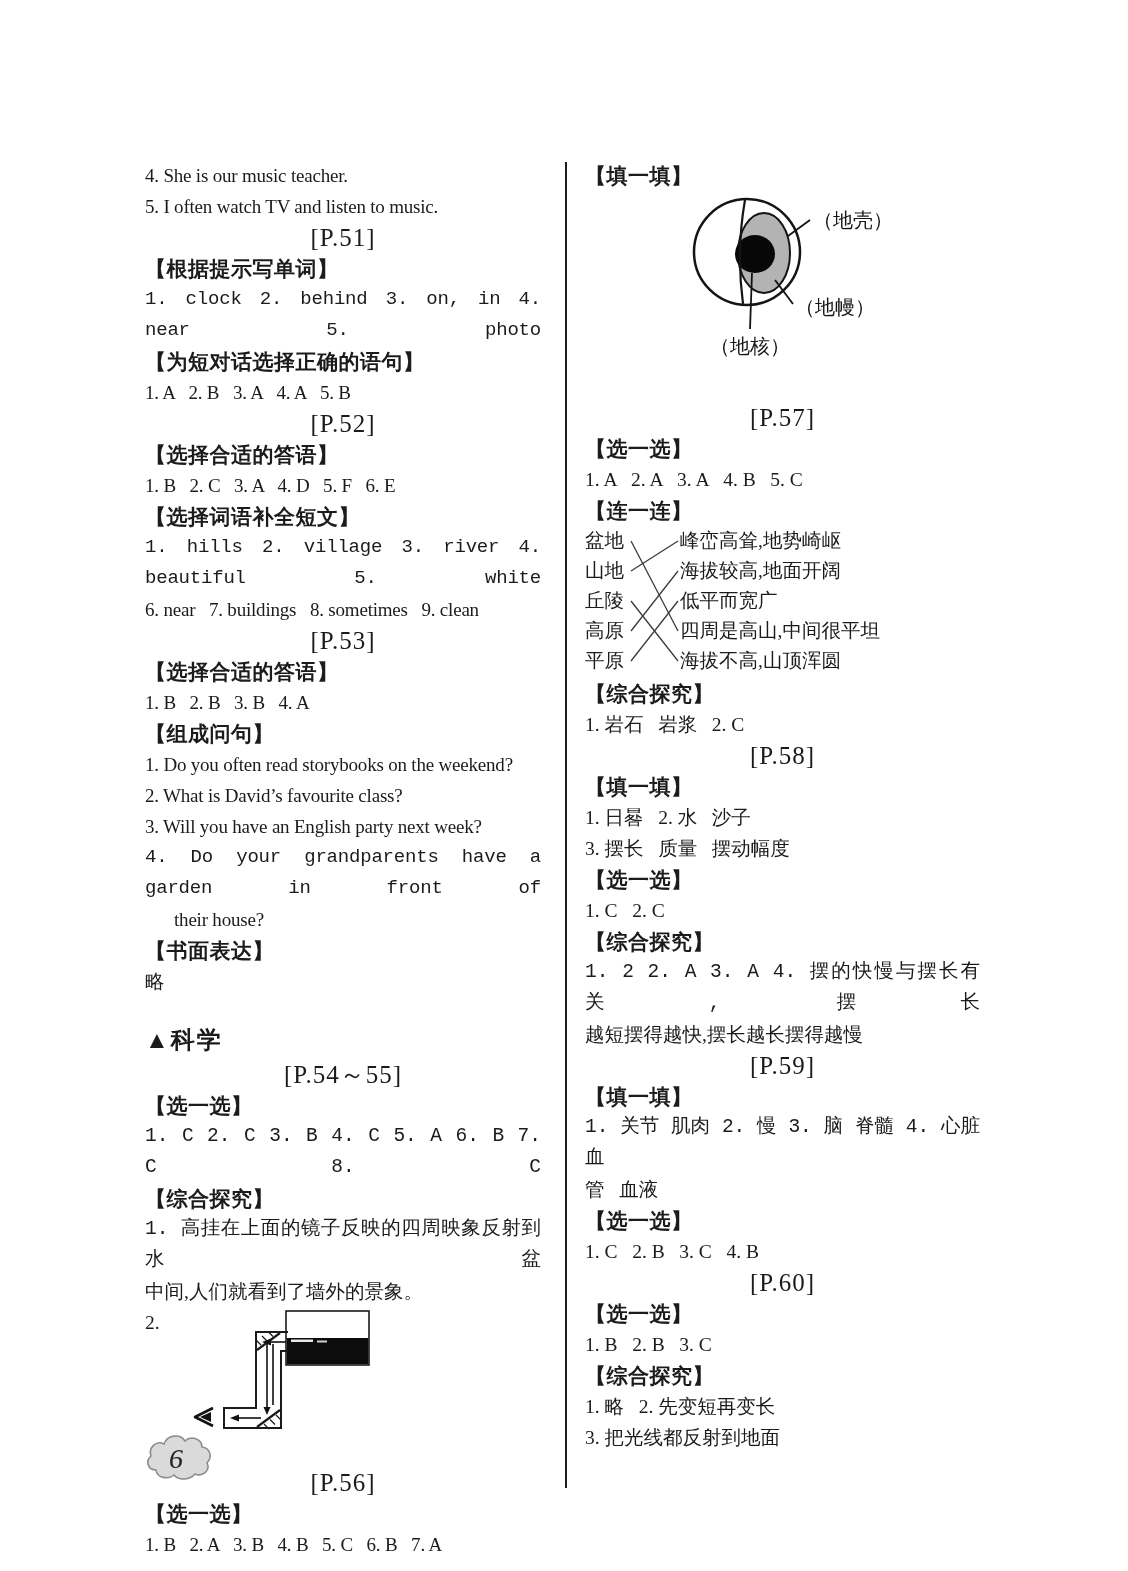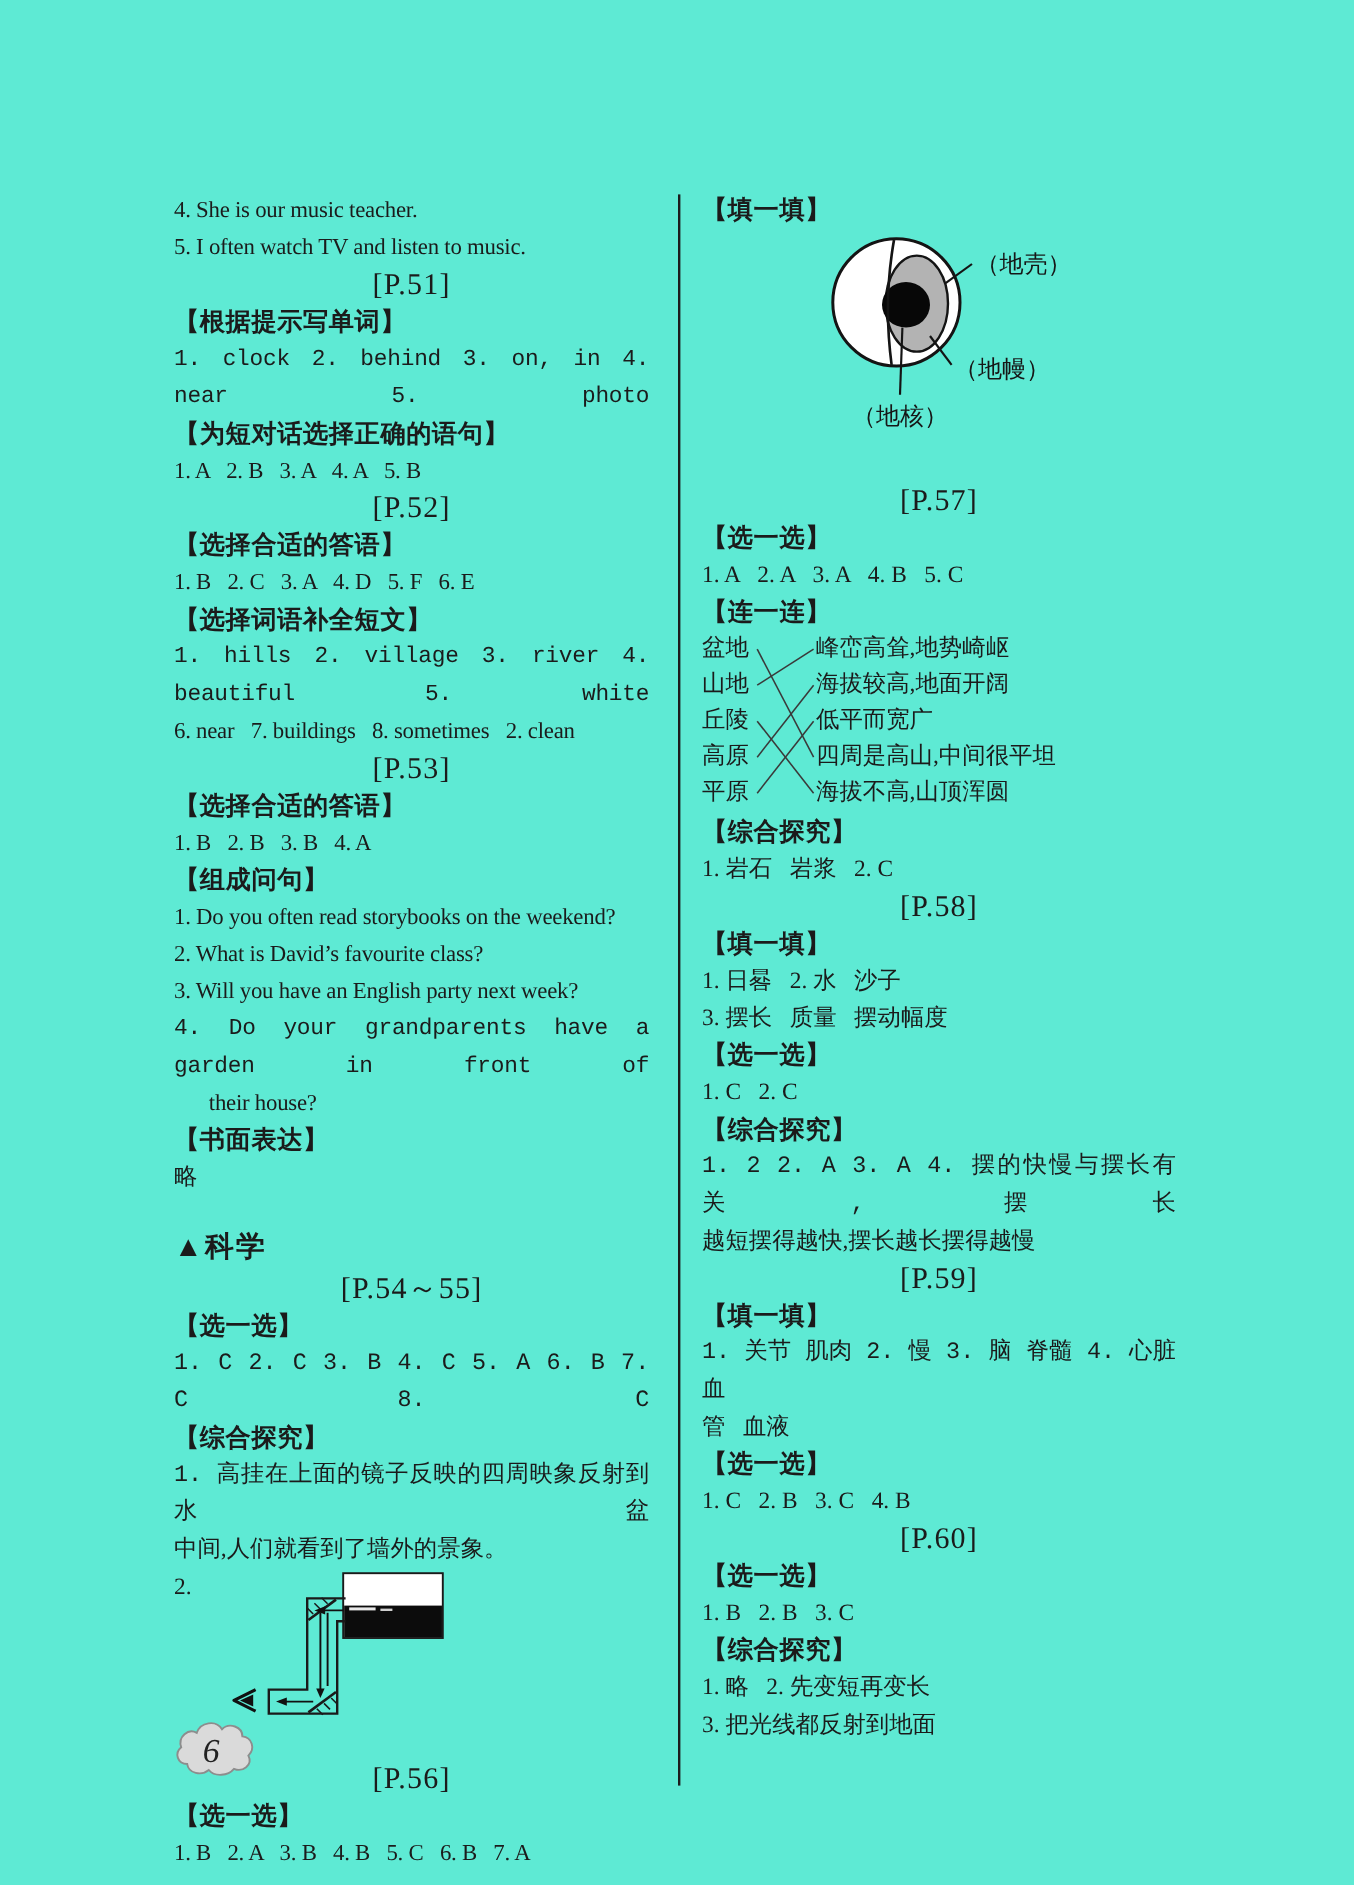--- a/index.html
+++ b/index.html
@@ -1,16 +1,16 @@
 <!DOCTYPE html>
 <html><head>
 <meta charset="utf-8">
 <style>
   html,body{margin:0;padding:0;background:#e8e8e8;}
-  .page{position:relative;width:1128px;height:1571px;background:#5eead4;overflow:hidden;
+  .page{position:relative;width:1128px;height:1571px;background:#ffffff;overflow:hidden;
         color:#1b1b1b;font-family:"Liberation Serif","DejaVu Serif",serif;font-size:19.5px;}
   .divider{position:absolute;left:565px;top:162px;width:2px;height:1326px;background:#1c1c1c;}
   .col{position:absolute;top:160px;}
   .col-left{left:145px;width:396px;}
   .col-right{left:585px;width:395px;}
   .line{line-height:31px;white-space:pre-wrap;}
   .en{font-size:19px;letter-spacing:-0.2px;}
   .hdr{font-family:"Liberation Sans","DejaVu Sans",sans-serif;font-weight:700;font-size:21px;
        letter-spacing:0.5px;white-space:nowrap;}
   .pref{text-align:center;font-size:25px;letter-spacing:1px;white-space:normal;}
@@ -44,21 +44,21 @@
     <div class="line pref">[P.51]</div>
     <div class="line hdr">【根据提示写单词】</div>
     <div class="line en fill">1. clock 2. behind 3. on, in 4. near 5. photo</div>
     <div class="line hdr">【为短对话选择正确的语句】</div>
     <div class="line en">1. A   2. B   3. A   4. A   5. B</div>
     <div class="line pref">[P.52]</div>
     <div class="line hdr">【选择合适的答语】</div>
     <div class="line en">1. B   2. C   3. A   4. D   5. F   6. E</div>
     <div class="line hdr">【选择词语补全短文】</div>
     <div class="line en fill">1. hills 2. village 3. river 4. beautiful 5. white</div>
-    <div class="line en">6. near   7. buildings   8. sometimes   2. clean</div>
+    <div class="line en">6. near   7. buildings   8. sometimes   9. clean</div>
     <div class="line pref">[P.53]</div>
     <div class="line hdr">【选择合适的答语】</div>
     <div class="line en">1. B   2. B   3. B   4. A</div>
     <div class="line hdr">【组成问句】</div>
     <div class="line en">1. Do you often read storybooks on the weekend?</div>
     <div class="line en">2. What is David’s favourite class?</div>
     <div class="line en">3. Will you have an English party next week?</div>
     <div class="line en fill">4. Do your grandparents have a garden in front of</div>
     <div class="line en indent">their house?</div>
     <div class="line hdr">【书面表达】</div>

